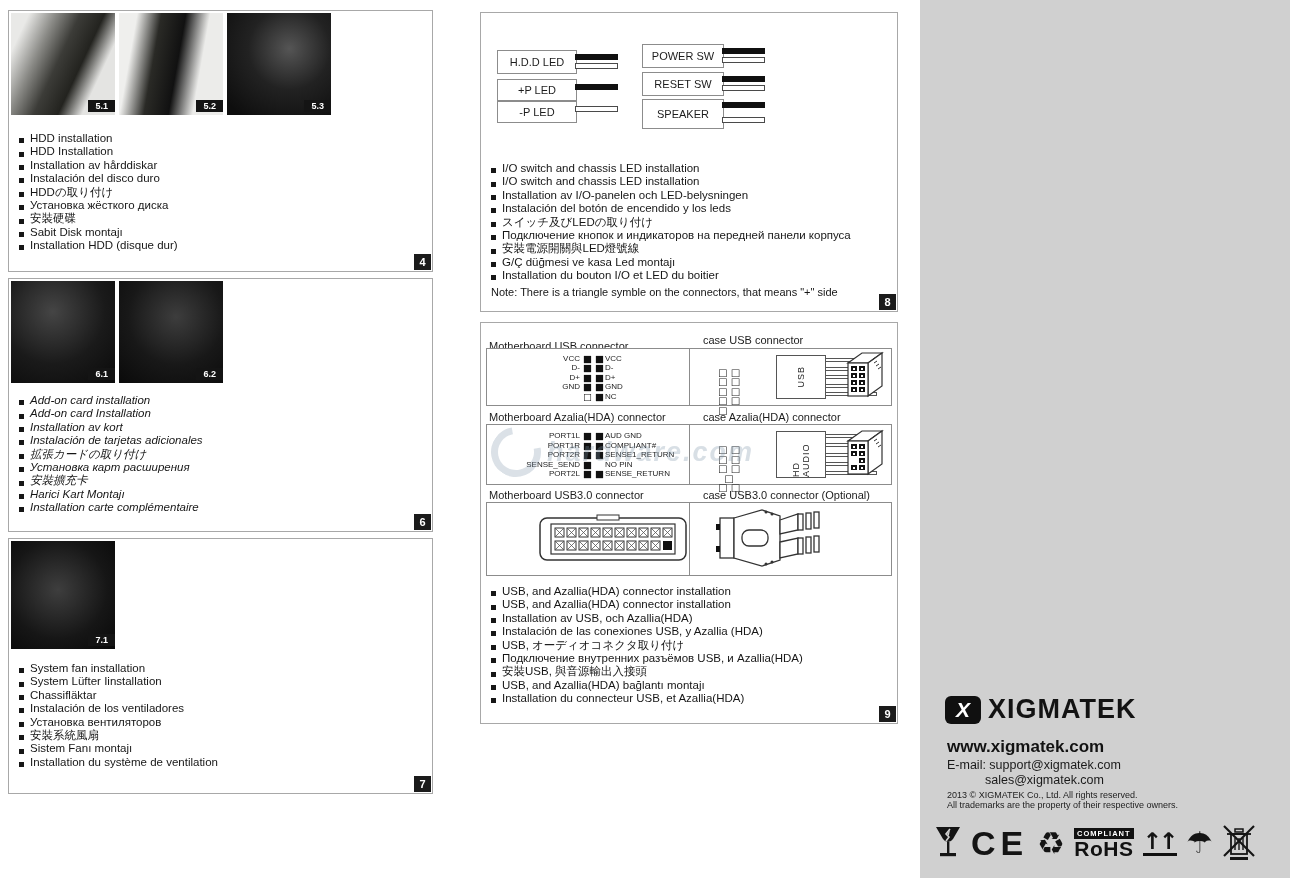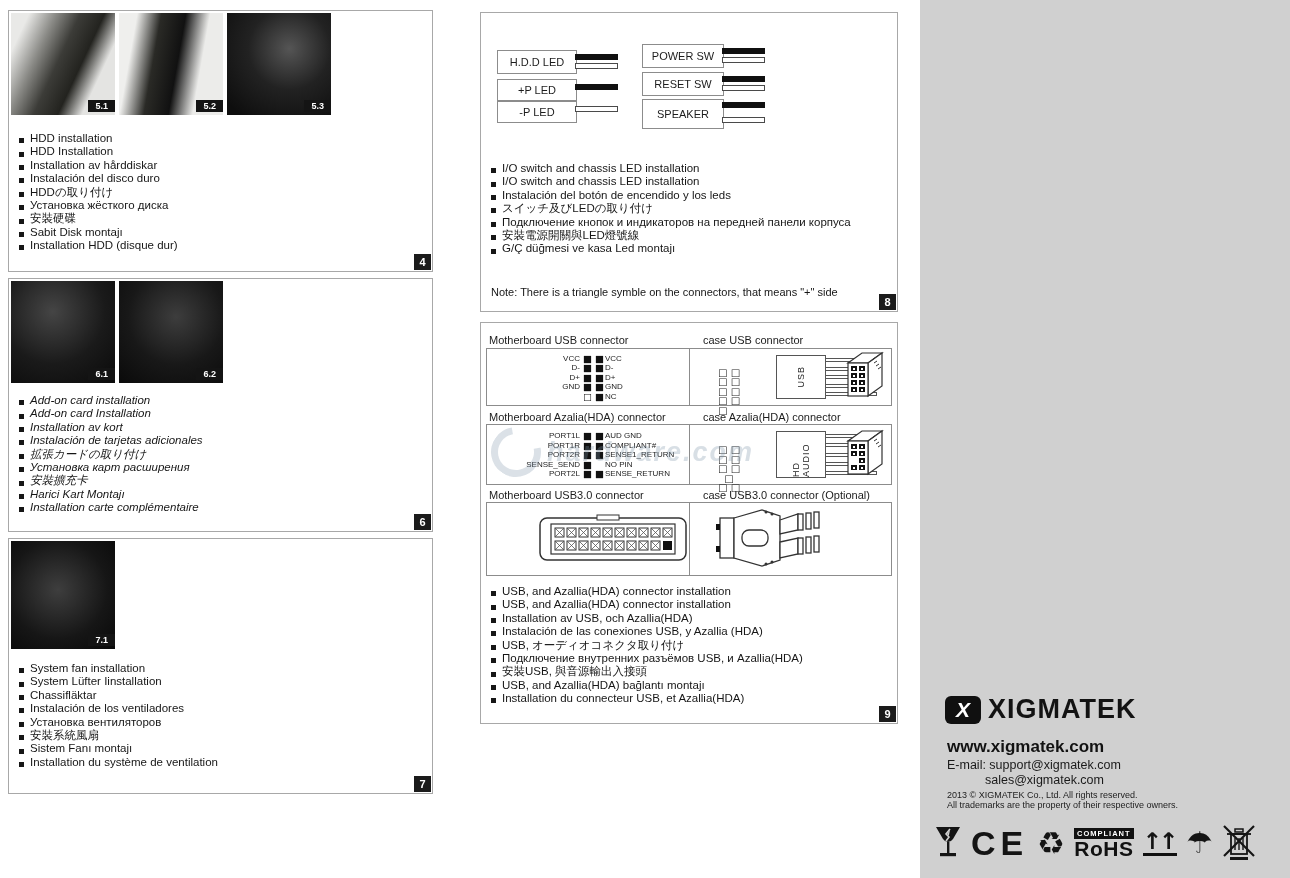--- a/index.html
+++ b/index.html
@@ -286,20 +286,24 @@
       <div class="bullet-row">
         <span class="sq"></span>
         <span>I/O switch and chassis LED installation</span>
       </div>
 
       <div class="bullet-row">
         <span class="sq"></span>
         <span>I/O switch and chassis LED installation</span>
       </div>
 
+      <div class="bullet-row">
+        <span class="sq"></span>
+        <span>Installation av I/O-panelen och LED-belysningen</span>
+      </div>
 
       <div class="bullet-row">
         <span class="sq"></span>
         <span>Instalación del botón de encendido y los leds</span>
       </div>
 
       <div class="bullet-row">
         <span class="sq"></span>
         <span>スイッチ及びLEDの取り付け</span>
       </div>
@@ -312,33 +316,37 @@
       <div class="bullet-row">
         <span class="sq"></span>
         <span>安裝電源開關與LED燈號線</span>
       </div>
 
       <div class="bullet-row">
         <span class="sq"></span>
         <span>G/Ç düğmesi ve kasa Led montajı</span>
       </div>
 
+      <div class="bullet-row">
+        <span class="sq"></span>
+        <span>Installation du bouton I/O et LED du boitier</span>
+      </div>
     </div>
   <div class="note" style="top:273px;">Note: There is a triangle symble on the connectors, that means "+" side</div>
   <div class="badge">8</div>
 </div>
 
 <div class="panel" id="panel-usb" style="left:480px;top:322px;width:416px;height:400px;">
 
   <div class="watermark">
     <span class="wm-swirl"></span>
     <span>hardware.com</span>
   </div>
 
-  <div class="diag-title" style="left:8px;top:11px;">Motherboard USB connector</div>
+  <div class="diag-title" style="left:8px;top:17px;">Motherboard USB connector</div>
   <div class="diag-title" style="left:222px;top:11px;">case USB connector</div>
   <div class="diag-box" style="top:25px;height:56px;">
     <div class="diag-left">
       <div>
 
           <div class="prow">
             <span class="pl">VCC</span>
             <span class="pp">■ ■</span>
             <span class="pr">VCC</span>
           </div>

